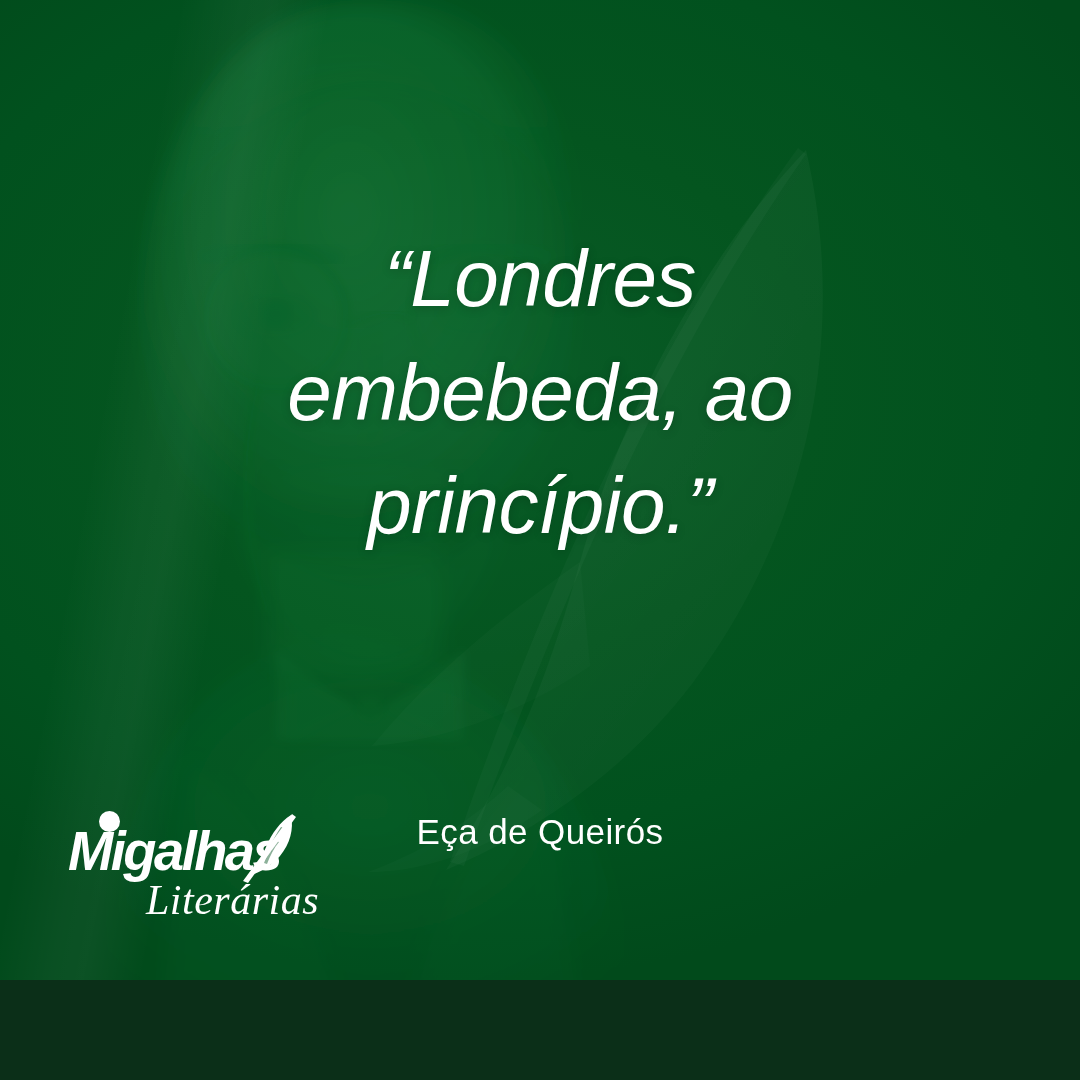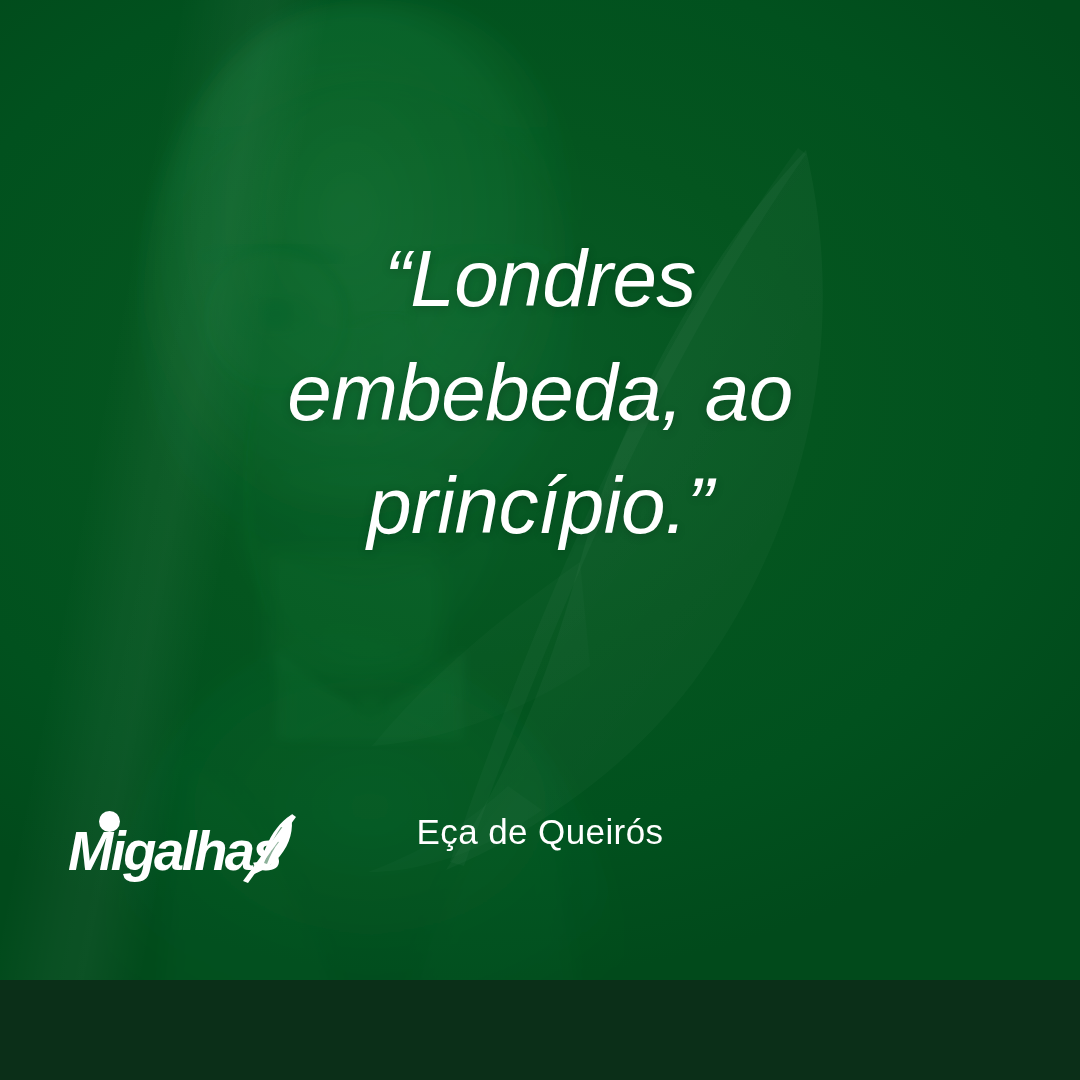--- a/index.html
+++ b/index.html
@@ -252,15 +252,16 @@
                    C23 51 26 43 30 34
                    C36 20 44 9 55 2 Z" fill="#ffffff"></path>
 
           <path d="M45 14 C40 21 36 29 32 38 L35 39 C39 30 43 22 48 15 Z" fill="#01521f" opacity=".55"></path>
           <path d="M40 28 C35 34 31 42 28 50 L31 51 C34 43 38 35 43 29 Z" fill="#01521f" opacity=".45"></path>
 
           <path d="M56 1 L60 4 L12 70 L7 68 Z" fill="#ffffff"></path>
         </svg>
       </span>
     </div>
+    <div class="logo-sub">Literárias</div>
   </div>
 
 </div>
 
 </body></html>

